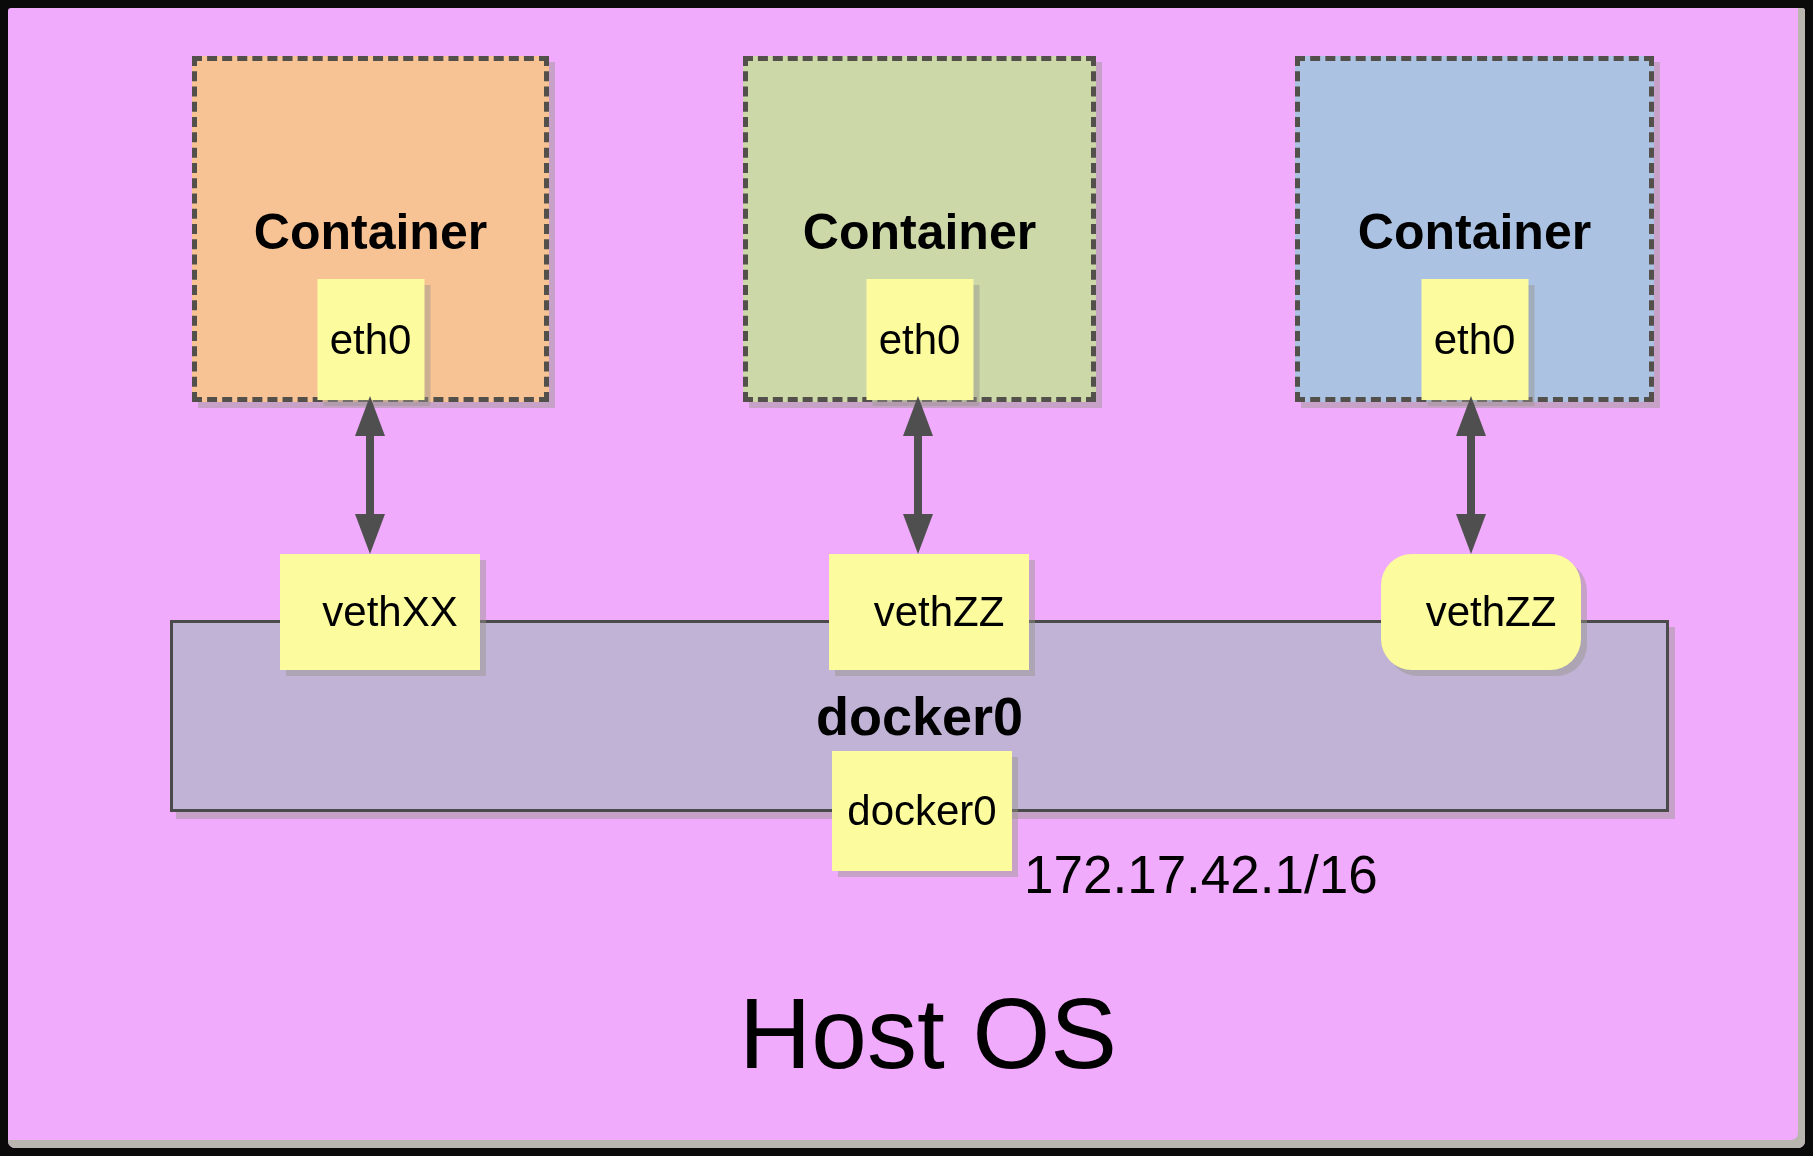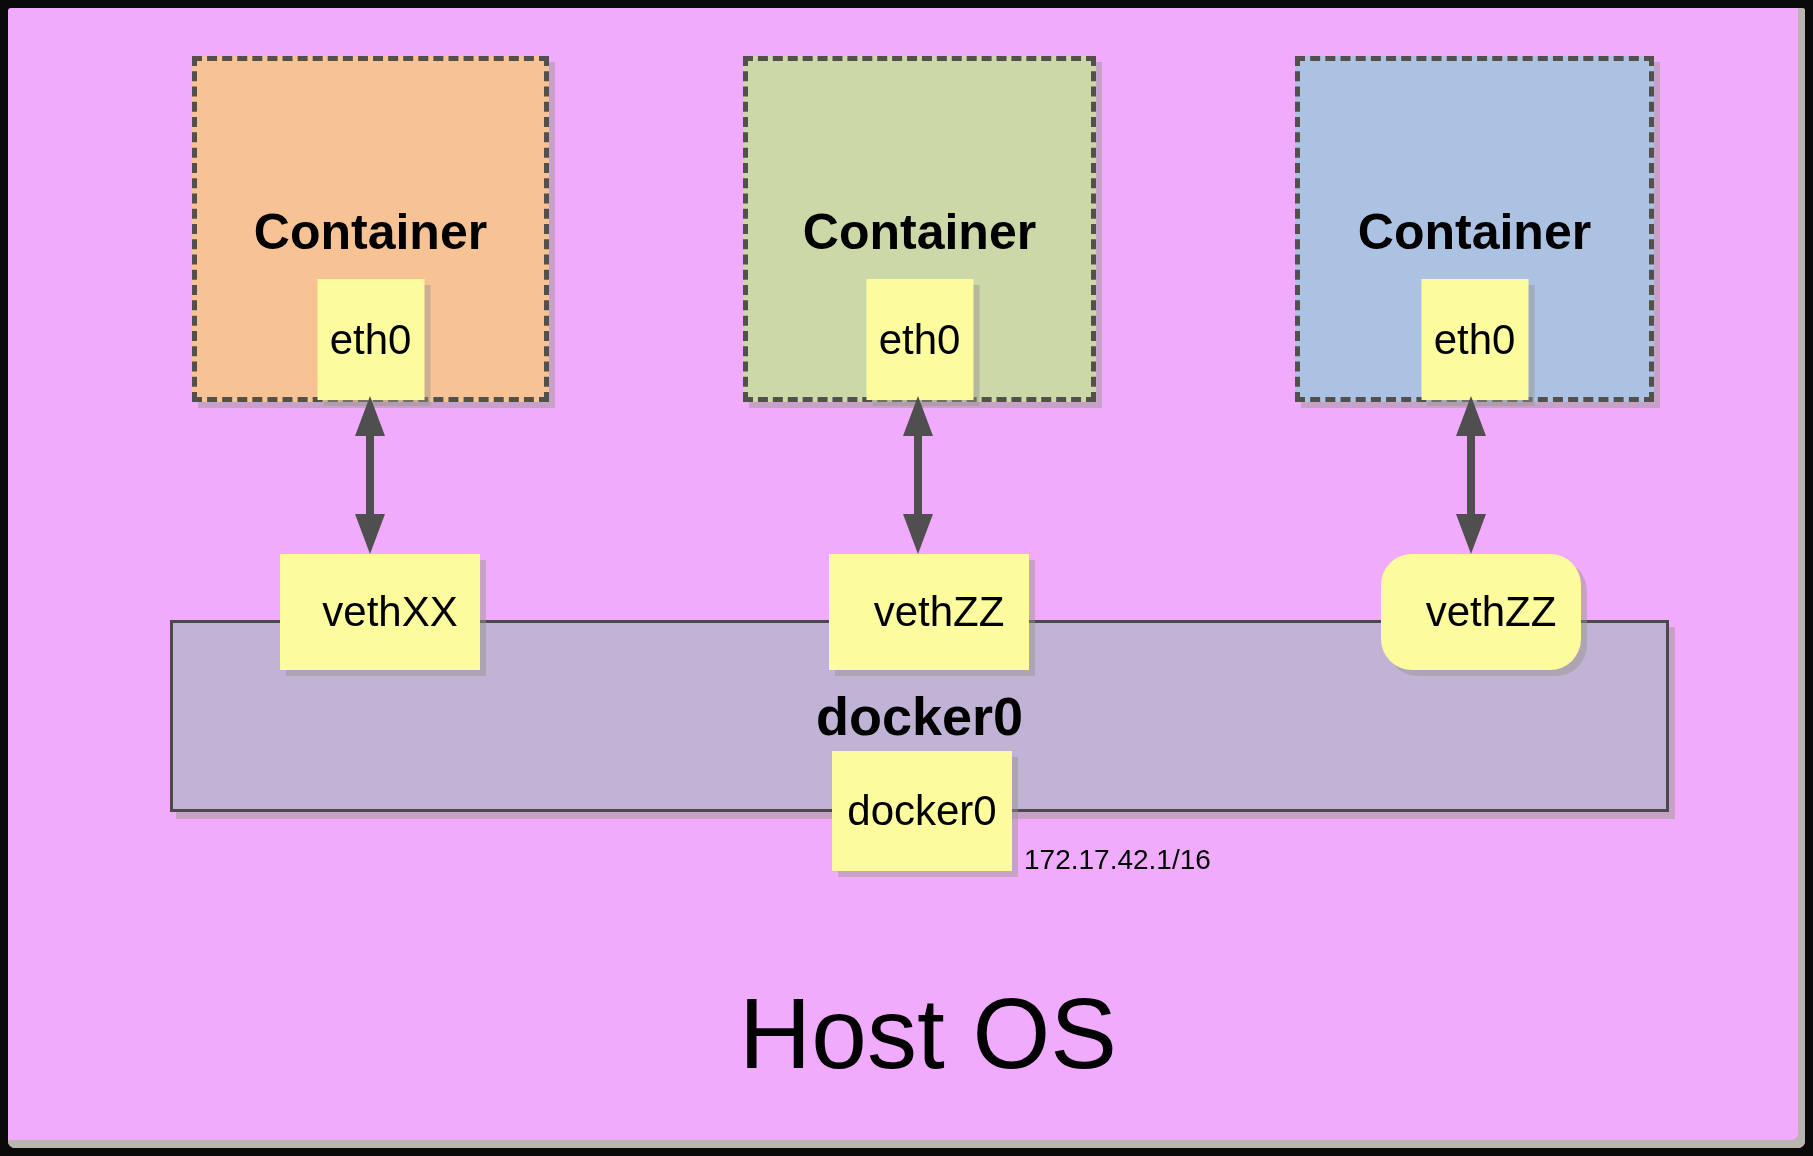--- a/index.html
+++ b/index.html
@@ -59,21 +59,21 @@
     border:3px solid #4A4A4A;
     box-shadow:6px 7px 0 rgba(151,148,139,0.45);
     z-index:1;
   }
   .bridge-title{
     position:absolute;left:0;right:0;top:62px;
     text-align:center;font-size:54px;font-weight:bold;color:#000;
   }
   .ip{
     position:absolute;left:1016px;top:836px;
-    font-size:28px;color:#000;z-index:4;
+    font-size:53px;color:#000;z-index:4;
   }
   .hostos{
     position:absolute;left:0;right:0;top:968px;
     text-align:center;
     font-size:100px;color:#000;margin-left:43px;
   }
 </style>
 </head>
 <body>
 

